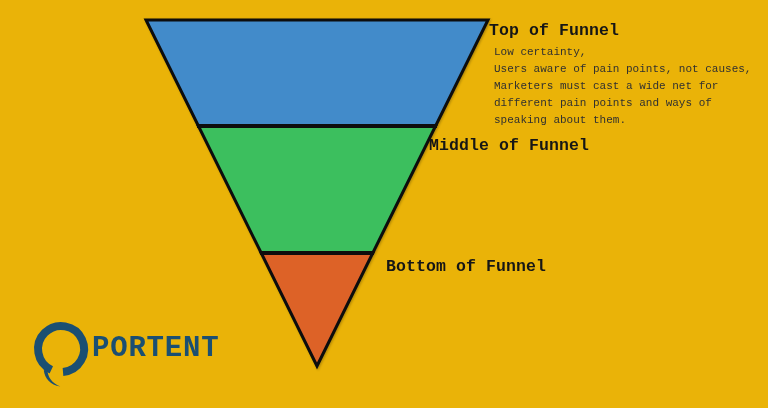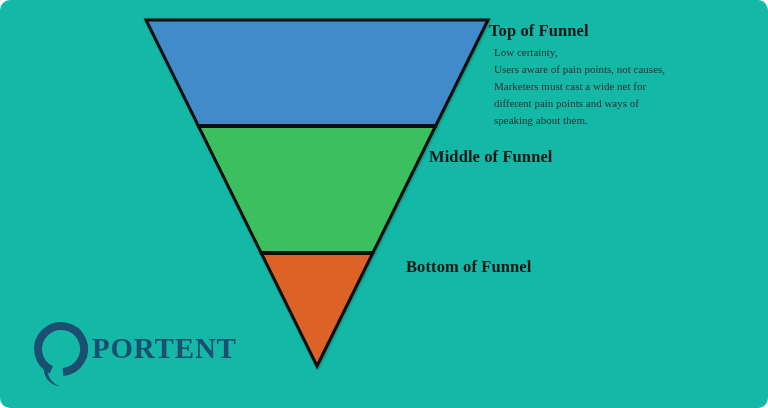--- a/index.html
+++ b/index.html
@@ -4,24 +4,23 @@
 <style>
   html, body {
     margin: 0;
     padding: 0;
     background: #ffffff;
   }
   .canvas {
     position: relative;
     width: 768px;
     height: 408px;
-    background: #14b8a6;
+    background: #eab308;
     overflow: hidden;
-    font-family: Liberation Serif, serif;
-    border-radius: 10px;
+    font-family: Liberation Mono, monospace;
   }
   .funnel-svg {
     position: absolute;
     left: 0;
     top: 0;
     width: 768px;
     height: 408px;
   }
   .funnel-shape {
     filter: drop-shadow(1.5px 1.5px 1px rgba(0,0,0,0.25));
@@ -39,22 +38,22 @@
   }
   .block .body {
     margin-top: 3px;
     padding-left: 5px;
     font-size: 11px;
     line-height: 17px;
     white-space: pre-line;
     color: #303030;
   }
   .block-top    { left: 489px; top: 21px;  width: 270px; }
-  .block-middle { left: 429px; top: 147px; width: 330px; }
-  .block-bottom { left: 386px; top: 257px; width: 330px; margin-left: 20px; }
+  .block-middle { left: 429px; top: 136px; width: 330px; }
+  .block-bottom { left: 386px; top: 257px; width: 330px; }
   .logo-icon {
     position: absolute;
     left: 29px;
     top: 317px;
   }
   .logo-text {
     position: absolute;
     left: 92px;
     top: 334px;
     font-size: 29px;

